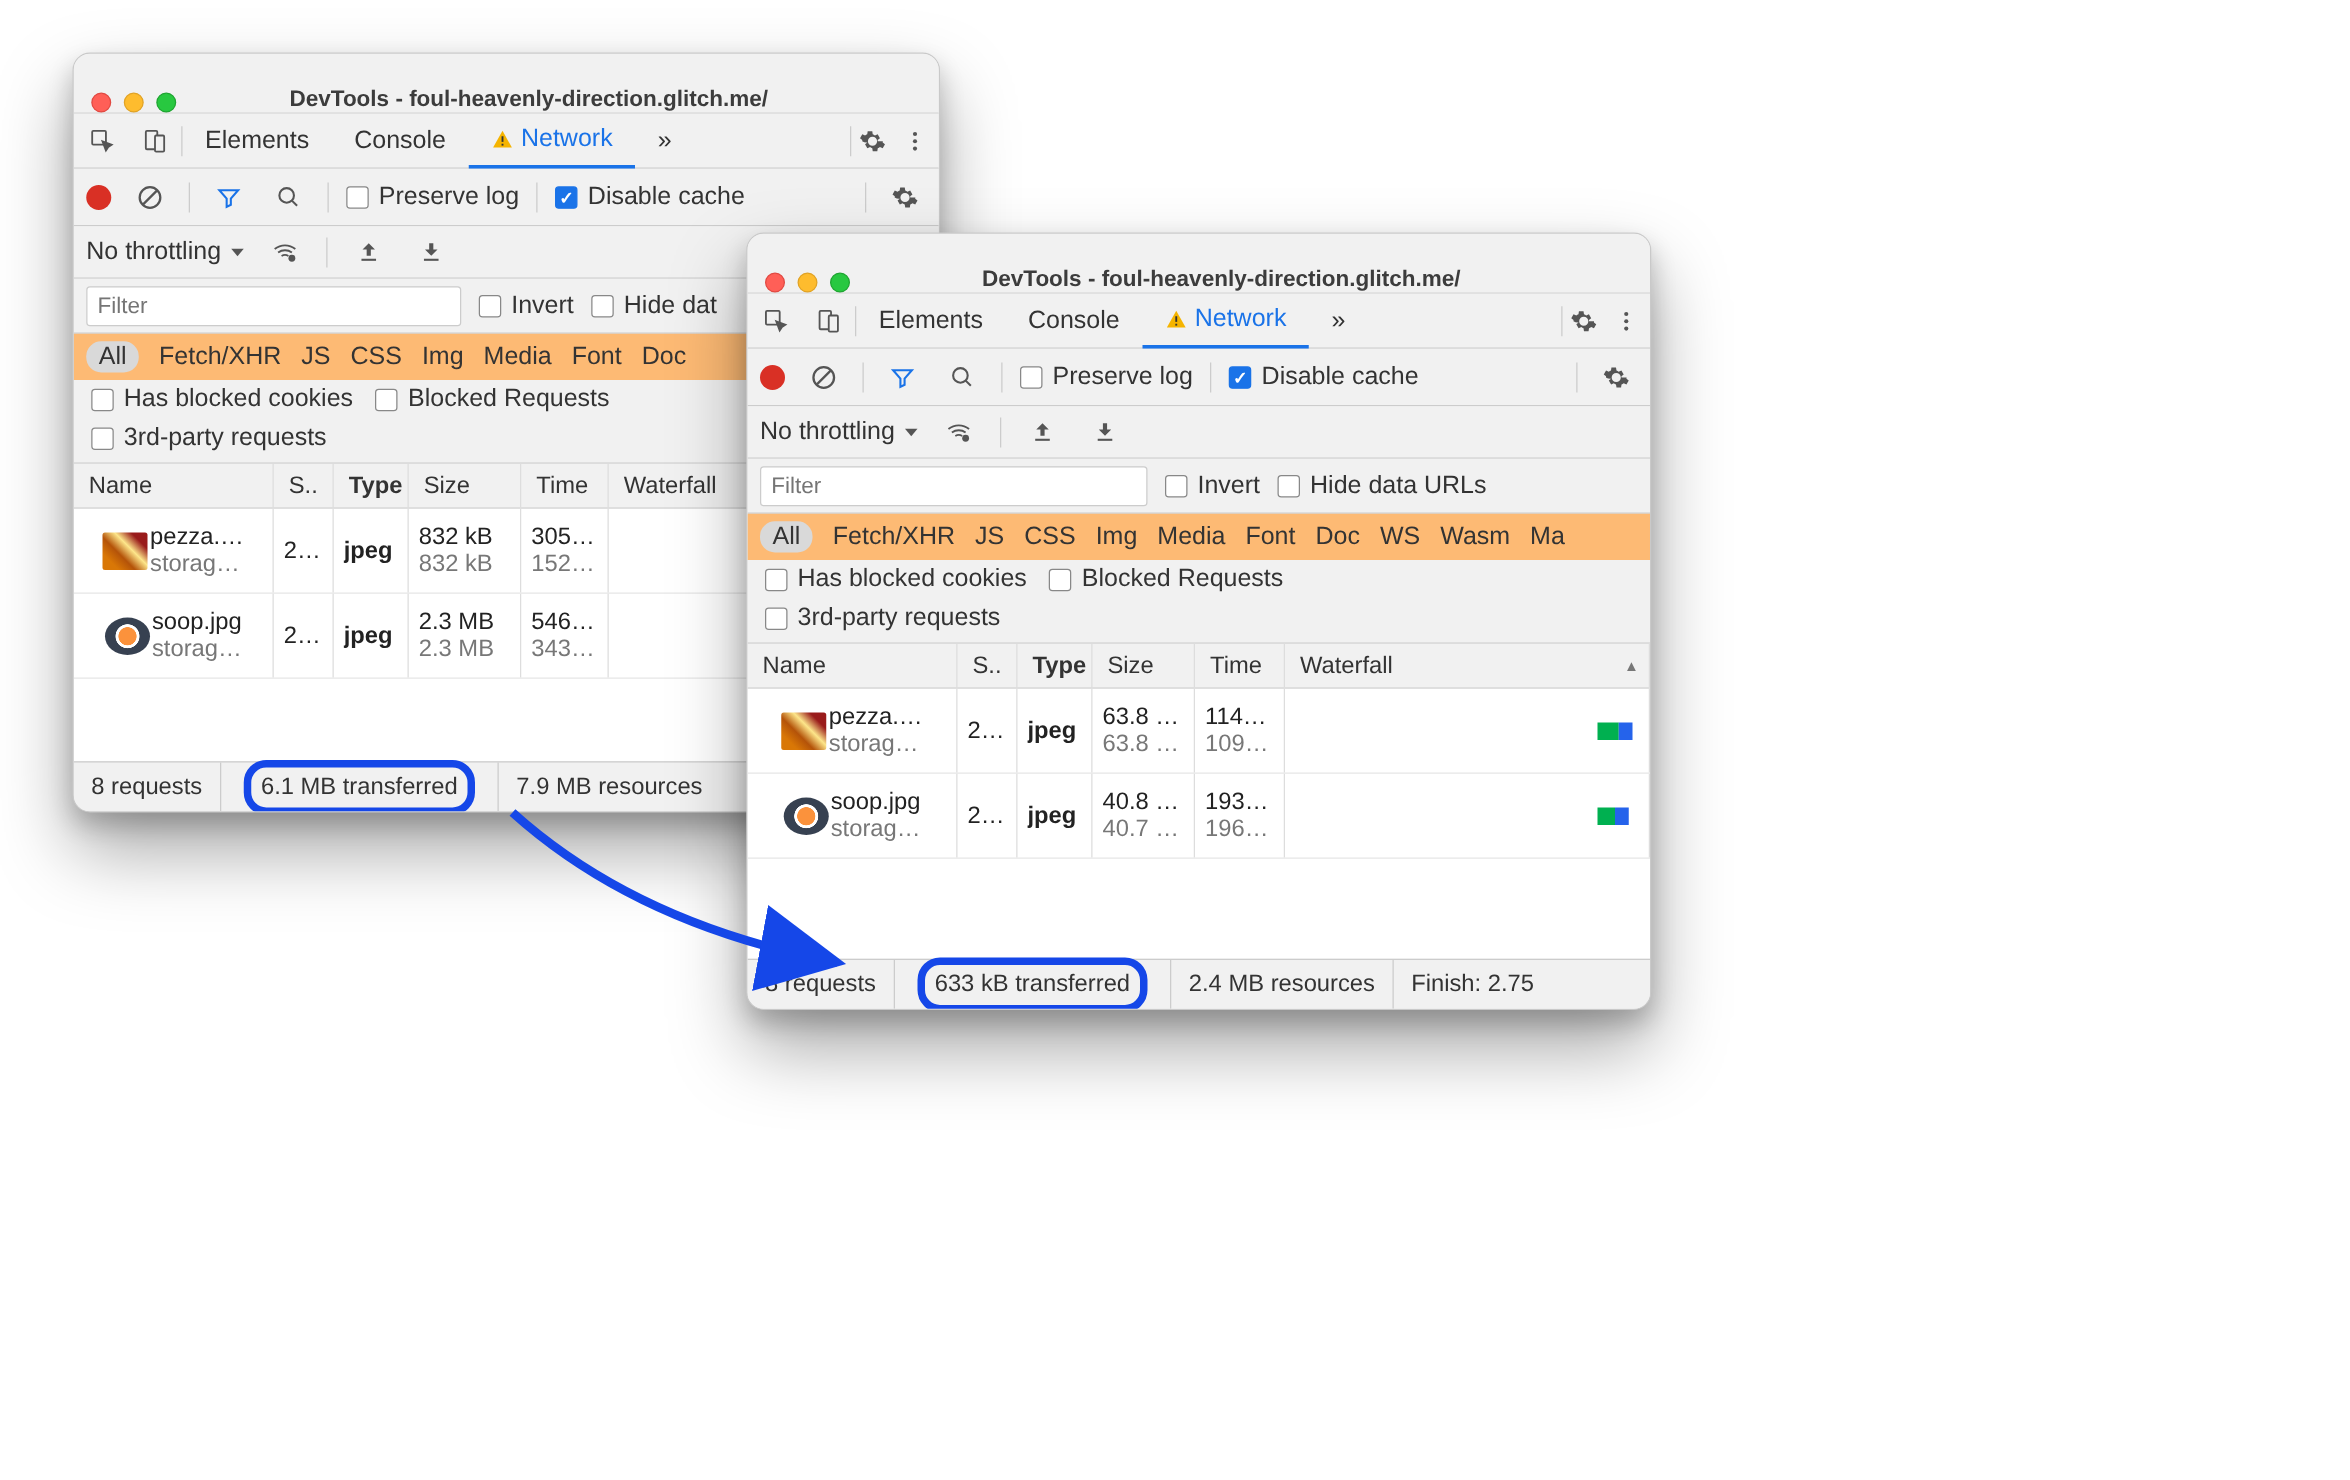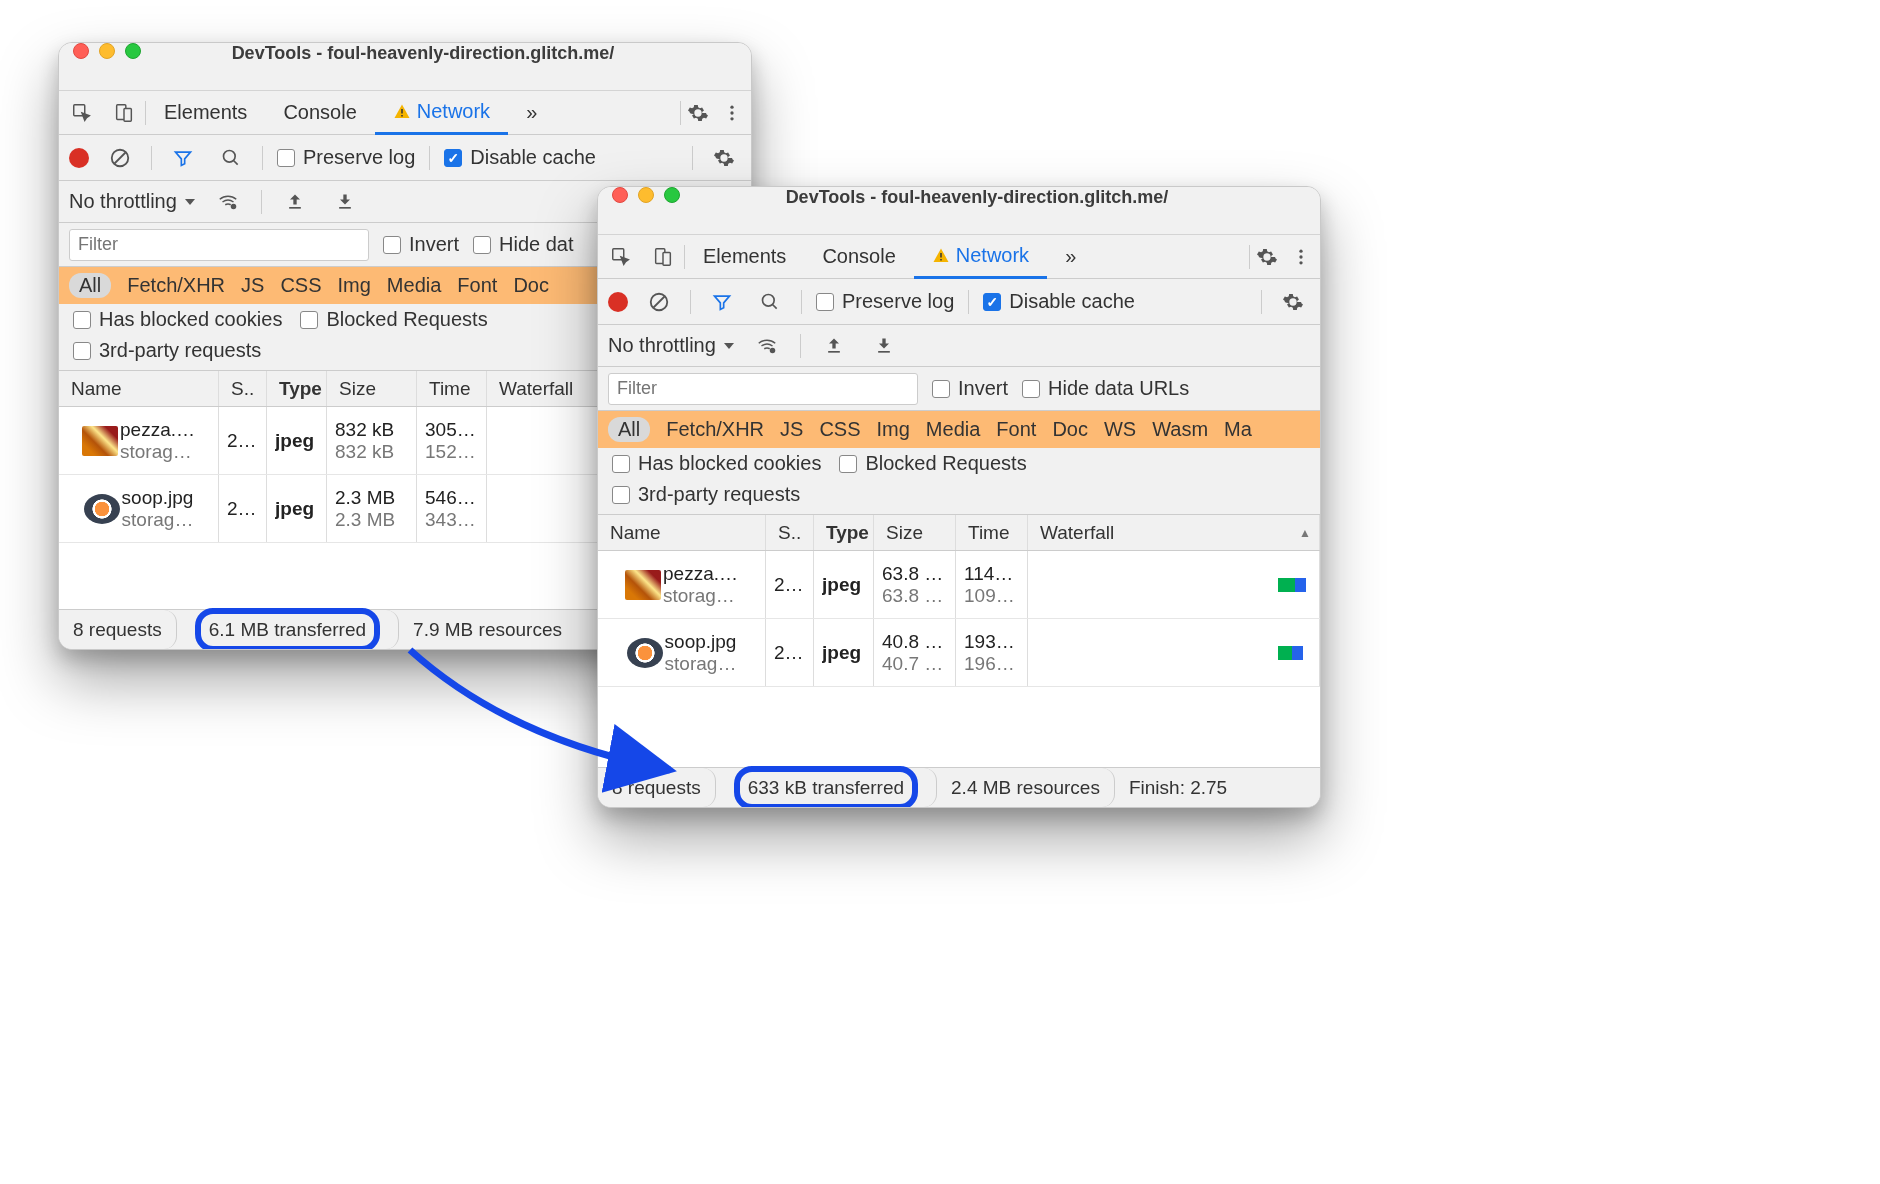--- a/index.html
+++ b/index.html
@@ -21,21 +21,21 @@
     display: flex;
     flex-direction: column;
   }
   .win1 { left: 58px; top: 42px; width: 694px; height: 608px; }
   .win2 { left: 597px; top: 186px; width: 724px; height: 622px; }
 
   
   .titlebar {
     height: 48px;
     display: flex;
-    align-items: flex-start;
+    align-items: flex-end;
     padding: 0 14px;
     background: #f1f1f1;
     border-bottom: 1px solid #d4d4d4;
     gap: 8px;
   }
   .traffic { display: flex; gap: 10px; align-items: center; }
   .dot { width: 16px; height: 16px; border-radius: 50%; }
   .dot.red { background: #ff5f57; border: 1px solid #e14942; }
   .dot.yellow { background: #febc2e; border: 1px solid #e1a325; }
   .dot.green { background: #28c840; border: 1px solid #1fa531; }
@@ -189,21 +189,21 @@
   
   .statusbar {
     height: 40px;
     display:flex;
     align-items:center;
     background:#f1f1f1;
     border-top:1px solid #ccc;
     font-size:19px;
     color:#333;
   }
-  .statusbar .seg { padding:0 14px; border-right:1px solid #ccc; height:100%; display:flex; align-items:center;border-radius:13px;}
+  .statusbar .seg { padding:0 14px; border-right:1px solid #ccc; height:100%; display:flex; align-items:center;}
 
   
   .highlight {
     border: 6px solid #1547e8;
     border-radius: 18px;
     padding: 2px 8px;
     margin: -6px 4px;
     height: 44px;
     display:flex; align-items:center;
   }

